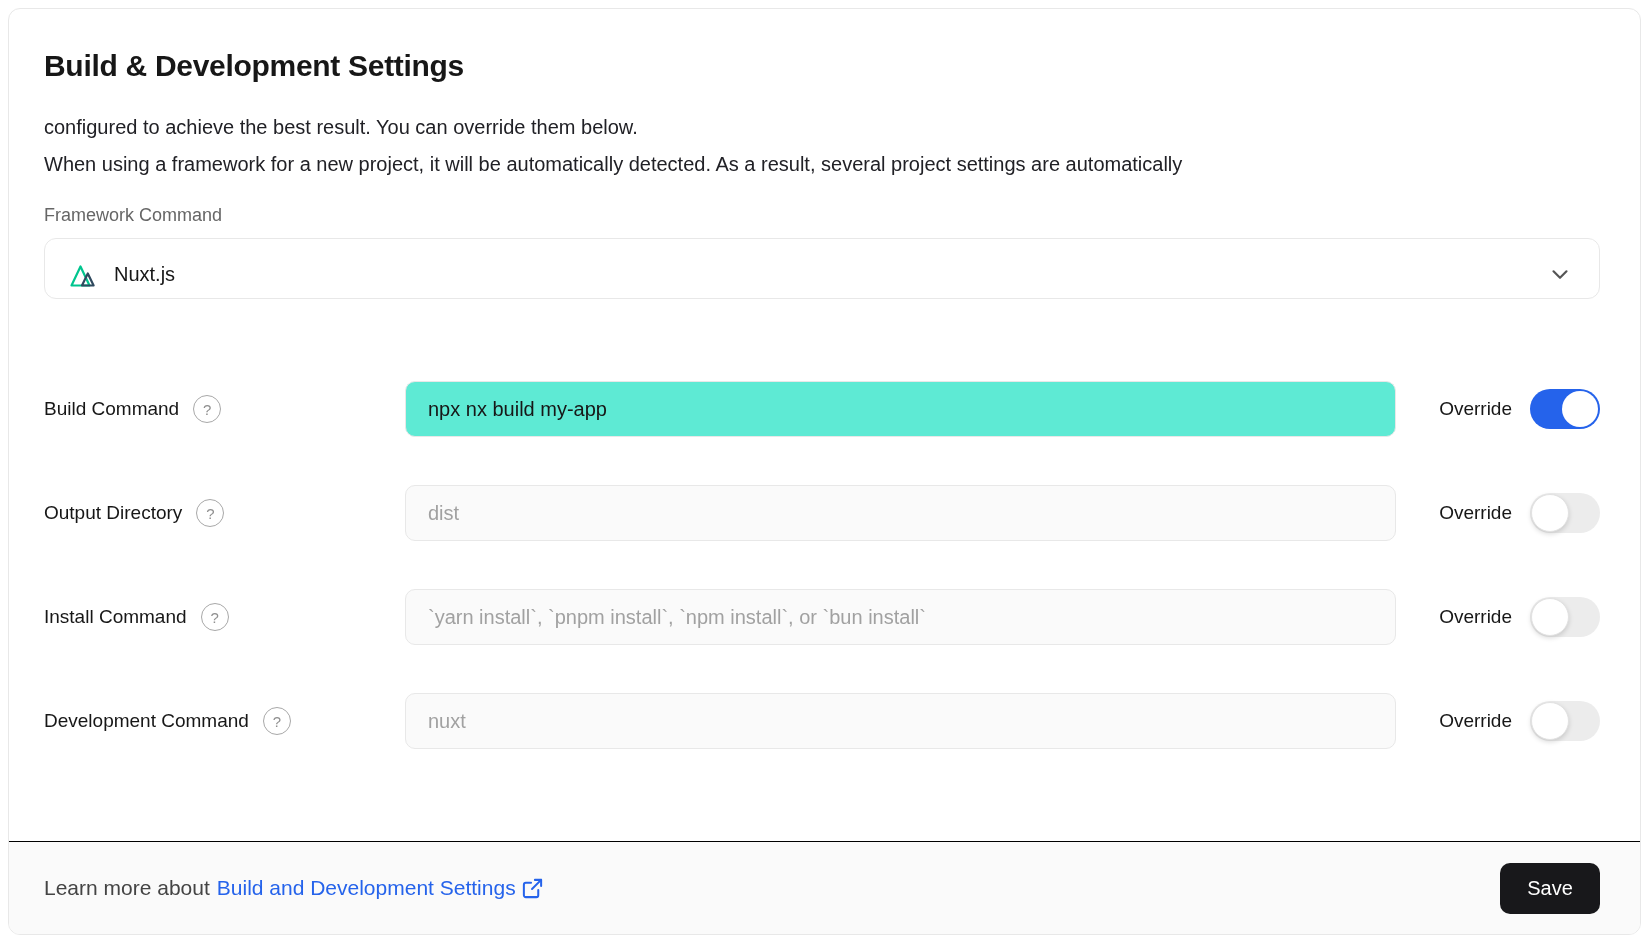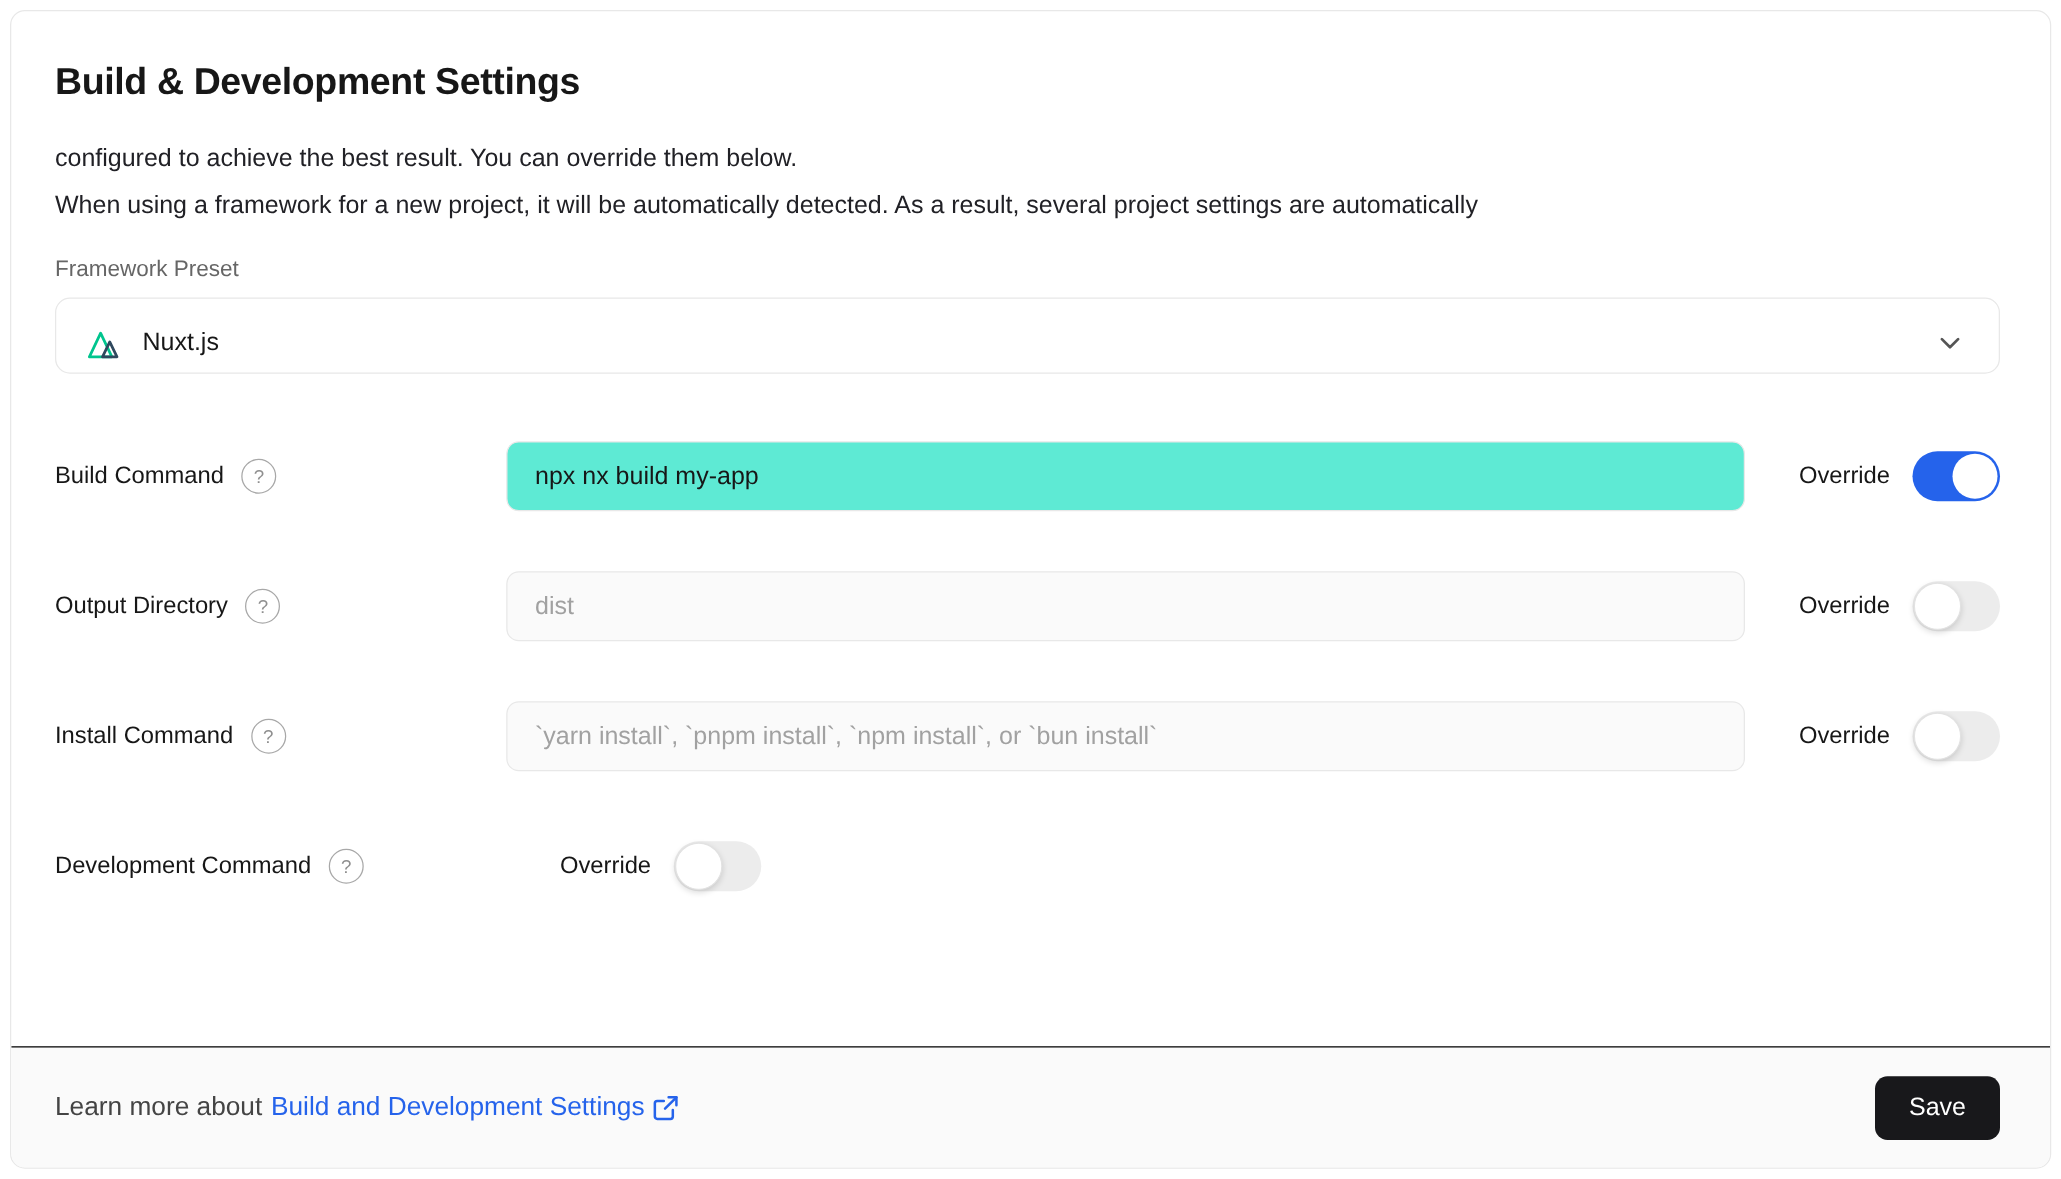--- a/index.html
+++ b/index.html
@@ -46,21 +46,21 @@
     background: #fff;
     display: flex;
     align-items: center;
     justify-content: space-between;
     padding: 11px 26px 0 24px;
     cursor: pointer;
   }
   .select-left { display: flex; align-items: center; gap: 14px; }
   .select-value { font-size: 20px; color: #171717; }
 
-  .rows { margin-top: 54px; }
+  .rows { margin-top: 82px; }
   .row { display: flex; align-items: center; height: 56px; margin-bottom: 48px; }
 
   .row-label {
     flex: 0 0 361px;
     display: flex;
     align-items: center;
     gap: 14px;
   }
   .row-label-text { font-size: 19px; font-weight: 500; color: #171717; }
 
@@ -164,21 +164,21 @@
 <div class="card">
   <div class="card-body">
 
     <h1 class="page-title">Build &amp; Development Settings</h1>
 
     <p class="description">
       <span>configured to achieve the best result. You can override them below.</span>
       <span>When using a framework for a new project, it will be automatically detected. As a result, several project settings are automatically</span>
     </p>
 
-    <div class="field-label">Framework Preset</div>
+    <div class="field-label">Framework Command</div>
 
     <div class="select">
       <div class="select-left">
         <span>
           <svg width="31" height="27" viewBox="0 0 31 27" fill="none">
             <path d="M2.5 24.5 L11.5 5.5 L20.5 24.5 Z" stroke="#00c58e" stroke-width="2.2" stroke-linejoin="round"></path>
             <path d="M13 24.5 L18.8 12.5 L24.6 24.5 Z" stroke="#2f495e" stroke-width="2.2" stroke-linejoin="round"></path>
           </svg>
         </span>
         <span class="select-value">Nuxt.js</span>
@@ -226,20 +226,21 @@
         <span class="toggle">
           <span class="knob"></span>
         </span>
       </div>
 
       <div class="row">
         <div class="row-label">
           <span class="row-label-text">Development Command</span>
           <span class="q-icon">?</span>
         </div>
+        <input class="text-input muted" type="text" placeholder="nuxt" style="">
         <span class="override-label">Override</span>
         <span class="toggle">
           <span class="knob"></span>
         </span>
       </div>
 
     </div>
   </div>
 
   <div class="footer">

